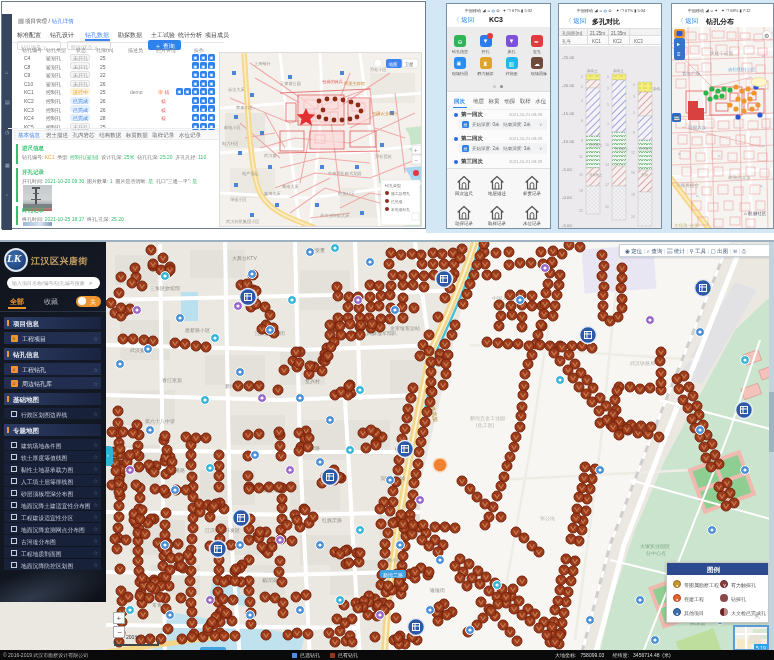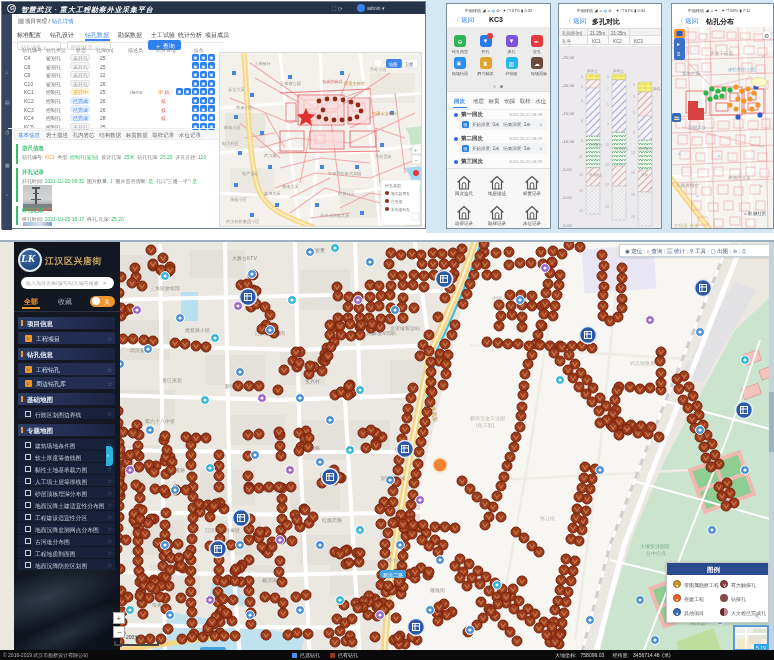--- a/index.html
+++ b/index.html
@@ -5,28 +5,20 @@
 body{width:774px;height:660px;position:relative;background:#fff;font-family:"Liberation Sans",sans-serif;overflow:hidden}
 .abs{position:absolute}
 .tx{position:absolute;white-space:nowrap}
 </style></head>
 <body>
 
 <div class="abs" style="left:426px;top:0;width:348px;height:233px;background:#d3e7f4"></div>
 
 <div class="abs" style="left:1px;top:1px;width:425px;height:228px;background:#fff;border:1px solid #6b7d90">
 
-  <div class="abs" style="left:0;top:0;width:100%;height:12px;background:#253349">
-    <div class="abs" style="left:5px;top:2px;width:9px;height:9px;border:1.2px solid #fff;border-radius:50%;background:#253349"></div>
-    <div class="tx" style="left:8px;top:3px;font-size:6px;color:#eee;font-weight:bold">G</div>
-    <div class="tx" style="left:19px;top:2.5px;font-size:7px;color:#fff;font-weight:bold;font-style:italic;font-family:'Liberation Serif',serif;letter-spacing:0.8px">智慧武汉 · 重大工程勘察外业采集平台</div>
-    <div class="tx" style="left:330px;top:3px;font-size:6px;color:#8fa0b5">⛶  ⟳</div>
-    <div class="abs" style="left:355px;top:2px;width:8px;height:8px;border-radius:50%;background:#3d84f0"></div>
-    <div class="tx" style="left:365px;top:3px;font-size:5px;color:#cfd8e4">admin ▾</div>
-  </div>
 
   <div class="abs" style="left:0;top:12px;width:10px;height:216px;background:#36465f">
     <div class="tx" style="left:3px;top:55px;font-size:5px;color:#aeb9c8">⌂</div>
     <div class="tx" style="left:3px;top:85px;font-size:5px;color:#aeb9c8">▤</div>
     <div class="tx" style="left:3px;top:115px;font-size:5px;color:#aeb9c8">◷</div>
     <div class="tx" style="left:3px;top:148px;font-size:5px;color:#aeb9c8">▦</div>
     <div class="tx" style="left:3px;top:178px;font-size:5px;color:#aeb9c8">◔</div>
   </div>
 
   <div class="tx" style="left:16px;top:16px;font-size:5.5px;color:#555">▦  项目管理 / <span style="color:#3d84f0">钻孔详情</span></div>
@@ -1816,21 +1808,21 @@
 <use href="#big" x="241" y="518"></use>
 <use href="#big" x="703" y="288"></use>
 <circle cx="440" cy="465" r="7" fill="#f08232" stroke="#fbd9bc" stroke-width="1.5"></circle>
 <g font-size="5" fill="#fff" font-family="Liberation Sans">
 <rect x="380" y="570" width="26" height="8" rx="2" fill="#44a1e0"></rect>
         <text x="383" y="576.5">新湾二路</text>
 <rect x="200" y="647" width="26" height="8" rx="2" fill="#44a1e0"></rect>
         <text x="203" y="653.5">银墩一街</text>
 </g>
 </svg>
-    <div class="abs" style="left:14px;top:0;width:106px;height:408px;background:linear-gradient(135deg,#10141c 0%,#141a26 40%,#0d1119 100%);overflow:hidden">
+    <div class="abs" style="left:0;top:0;width:106px;height:360px;background:linear-gradient(135deg,#10141c 0%,#141a26 40%,#0d1119 100%);overflow:hidden">
 <div class="abs" style="left:-30px;top:240px;width:220px;height:200px;background:radial-gradient(ellipse 120px 40px at 60px 100px,rgba(110,130,160,0.35),transparent 70%);transform:rotate(-18deg)"></div>
 <div class="abs" style="left:-20px;top:300px;width:200px;height:160px;background:radial-gradient(ellipse 100px 25px at 70px 80px,rgba(100,120,150,0.28),transparent 70%);transform:rotate(-25deg)"></div>
 
 <div class="abs" style="left:4px;top:6px;width:24px;height:24px;border-radius:50%;background:radial-gradient(circle at 38% 35%,#3f6fb0 0%,#274e88 55%,#16305e 100%);border:2px solid #dce6f2"></div>
 <div class="tx" style="left:7px;top:10px;font-size:11px;font-weight:bold;font-style:italic;color:#fff;font-family:'Liberation Serif',serif">LK</div>
 <div class="tx" style="left:31px;top:13px;font-size:9px;font-weight:bold;color:#c9a267;letter-spacing:0.5px">江汉区兴唐街</div>
 
 <div class="abs" style="left:7px;top:35px;width:93px;height:12px;background:#fff;border-radius:6px">
   <span class="tx" style="left:5px;top:3px;font-size:5px;color:#a8a8a8">输入项目名称/编号/钻孔编号搜索</span>
   <span class="tx" style="left:82px;top:2px;font-size:7px;color:#888">⌕</span>

